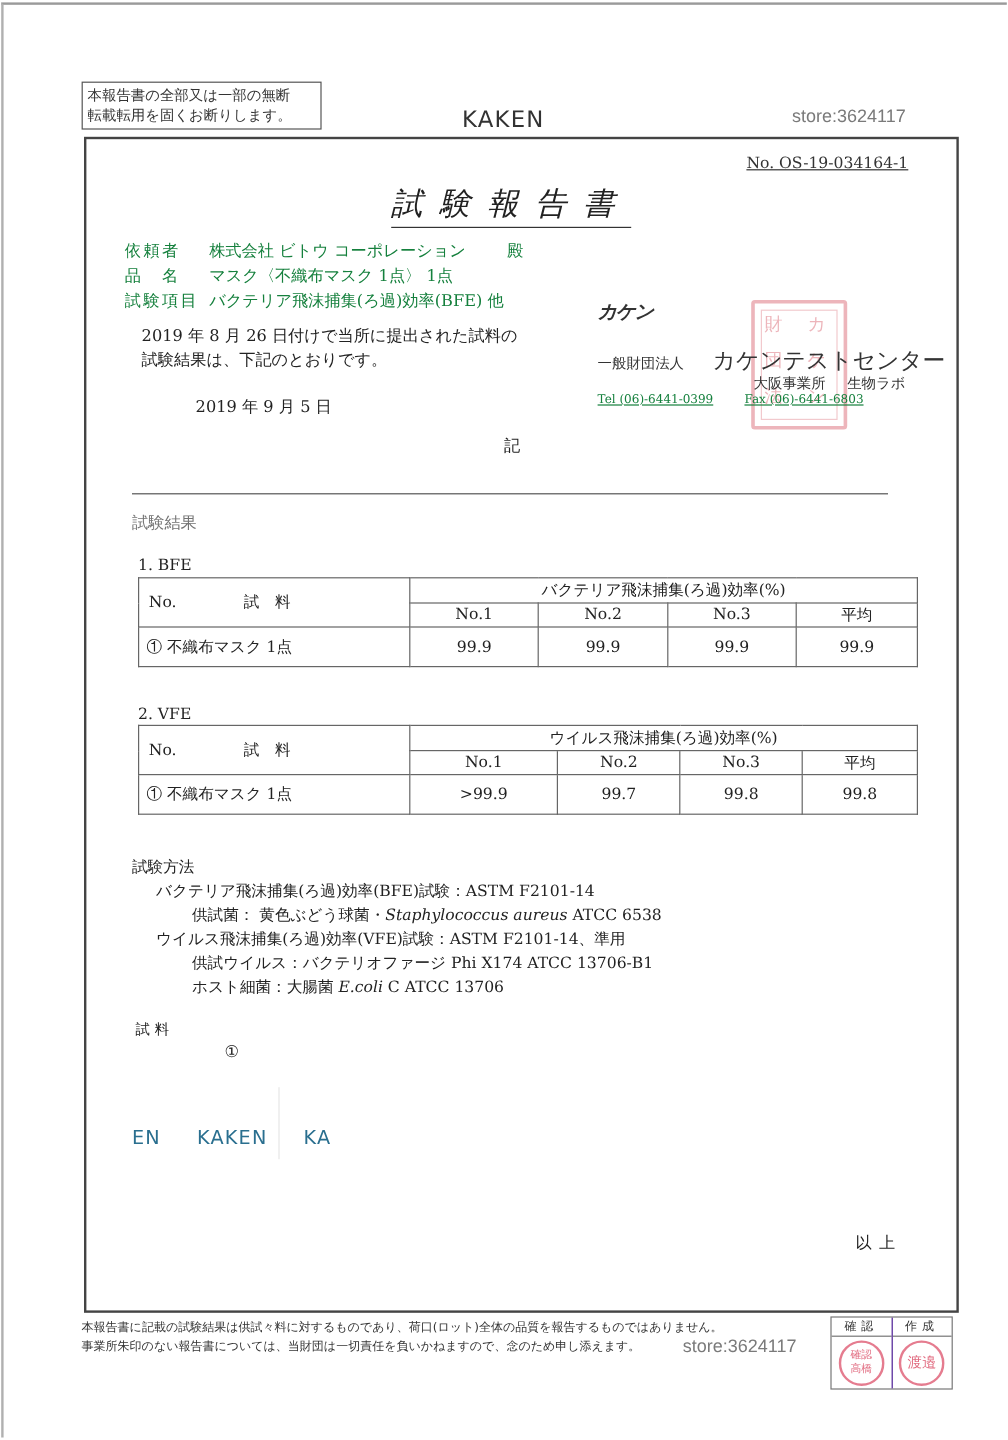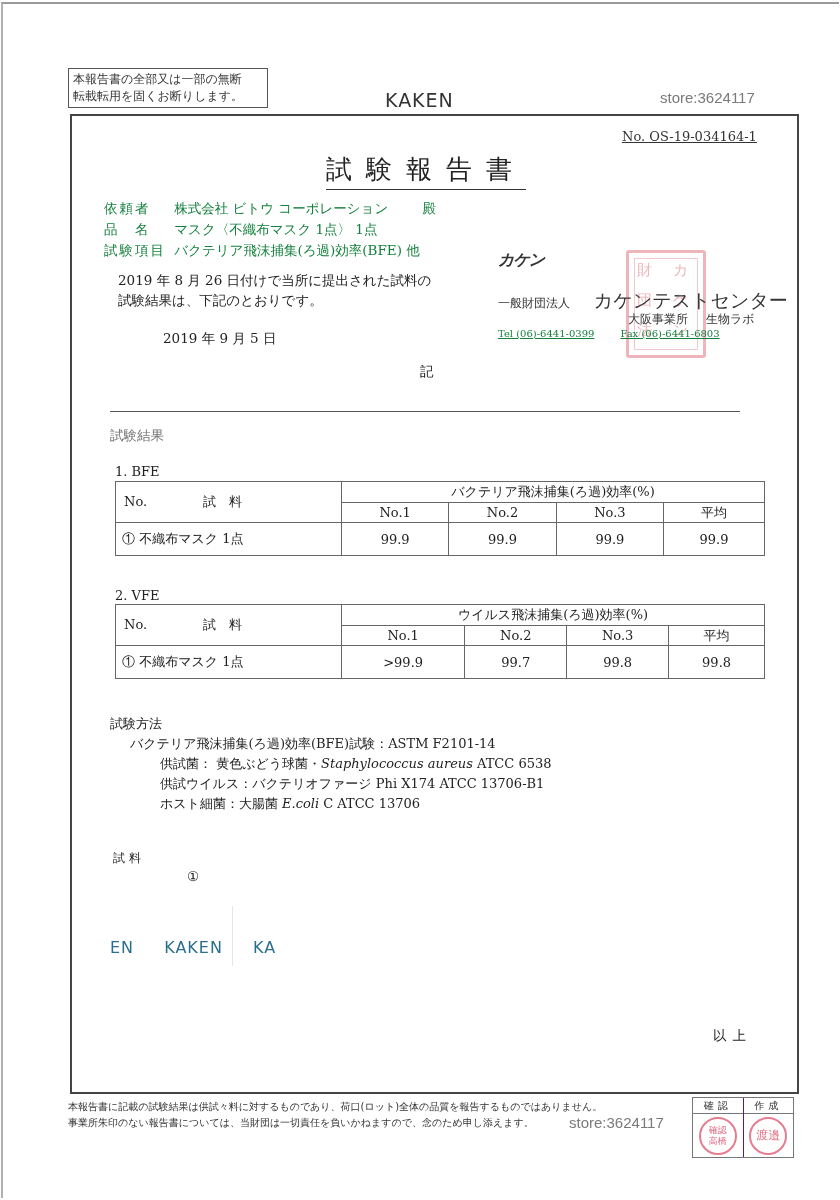--- a/index.html
+++ b/index.html
@@ -10,21 +10,21 @@
 
   .notice-box { position: absolute; left: 68px; top: 68px; width: 200px; height: 40px; border: 1.5px solid #555; font-size: 12px; line-height: 17px; padding: 2px 4px; color: #333; }
 
   .kaken-header { position: absolute; left: 385px; top: 89px; font-family: "DejaVu Sans", sans-serif; font-size: 19px; letter-spacing: 1px; color: #333; }
   .store-top { position: absolute; left: 660px; top: 89px; font-family: "Liberation Sans", sans-serif; font-size: 15px; color: #7a7a7a; }
 
   .main-frame { position: absolute; left: 70px; top: 114px; width: 729px; height: 980px; border: 2px solid #444; border-right-width: 2.5px; }
 
   .report-no { position: absolute; left: 622px; top: 129px; font-size: 13px; text-decoration: underline; color: #333; }
 
-  .title { position: absolute; left: 326px; top: 152px; font-size: 26px; letter-spacing: 14px; color: #222; border-bottom: 1.5px solid #333; padding-bottom: 2px; padding-right: 0; }
+  .title { position: absolute; left: 326px; top: 152px; font-size: 26px; letter-spacing: 14px; color: #222; border-bottom: 1.5px solid #333; padding-bottom: 2px; padding-right: 0; font-style: italic; }
 
   .info-row { position: absolute; left: 104px; font-size: 13.5px; color: #15803d; white-space: nowrap; }
   .info-row .lbl { display: inline-block; width: 66px; letter-spacing: 2px; }
   .info-row .honor { margin-left: 30px; }
 
   .intro { position: absolute; left: 118px; top: 270px; font-size: 13.5px; line-height: 20px; color: #222; }
   .date { position: absolute; left: 163px; top: 330px; font-size: 13.5px; color: #222; }
   .ki { position: absolute; left: 420px; top: 363px; font-size: 13.5px; color: #222; }
 
   .org-block { position: absolute; left: 498px; top: 250px; width: 290px; height: 110px; }
@@ -189,20 +189,21 @@
     <td class="val">99.8</td>
     <td class="val">99.8</td>
   </tr>
 </tbody>
   </table>
 
 <div class="method">
   <div>試験方法</div>
   <div class="l1">バクテリア飛沫捕集(ろ過)効率(BFE)試験：ASTM F2101-14</div>
   <div class="l2"><span>供試菌： 黄色ぶどう球菌・</span><i>Staphylococcus aureus</i><span> ATCC 6538</span></div>
+  <div class="l1">ウイルス飛沫捕集(ろ過)効率(VFE)試験：ASTM F2101-14、準用</div>
   <div class="l2">供試ウイルス：バクテリオファージ  Phi X174 ATCC 13706-B1</div>
   <div class="l2"><span>ホスト細菌：大腸菌  </span><i>E.coli</i><span> C ATCC 13706</span></div>
 </div>
 
 <div class="sample-title">試料</div>
 <div class="sample-mark">①</div>
 <div class="strip-line"></div>
 <div class="kaken-strip">
   <span>EN</span>
   <span>KAKEN</span>

